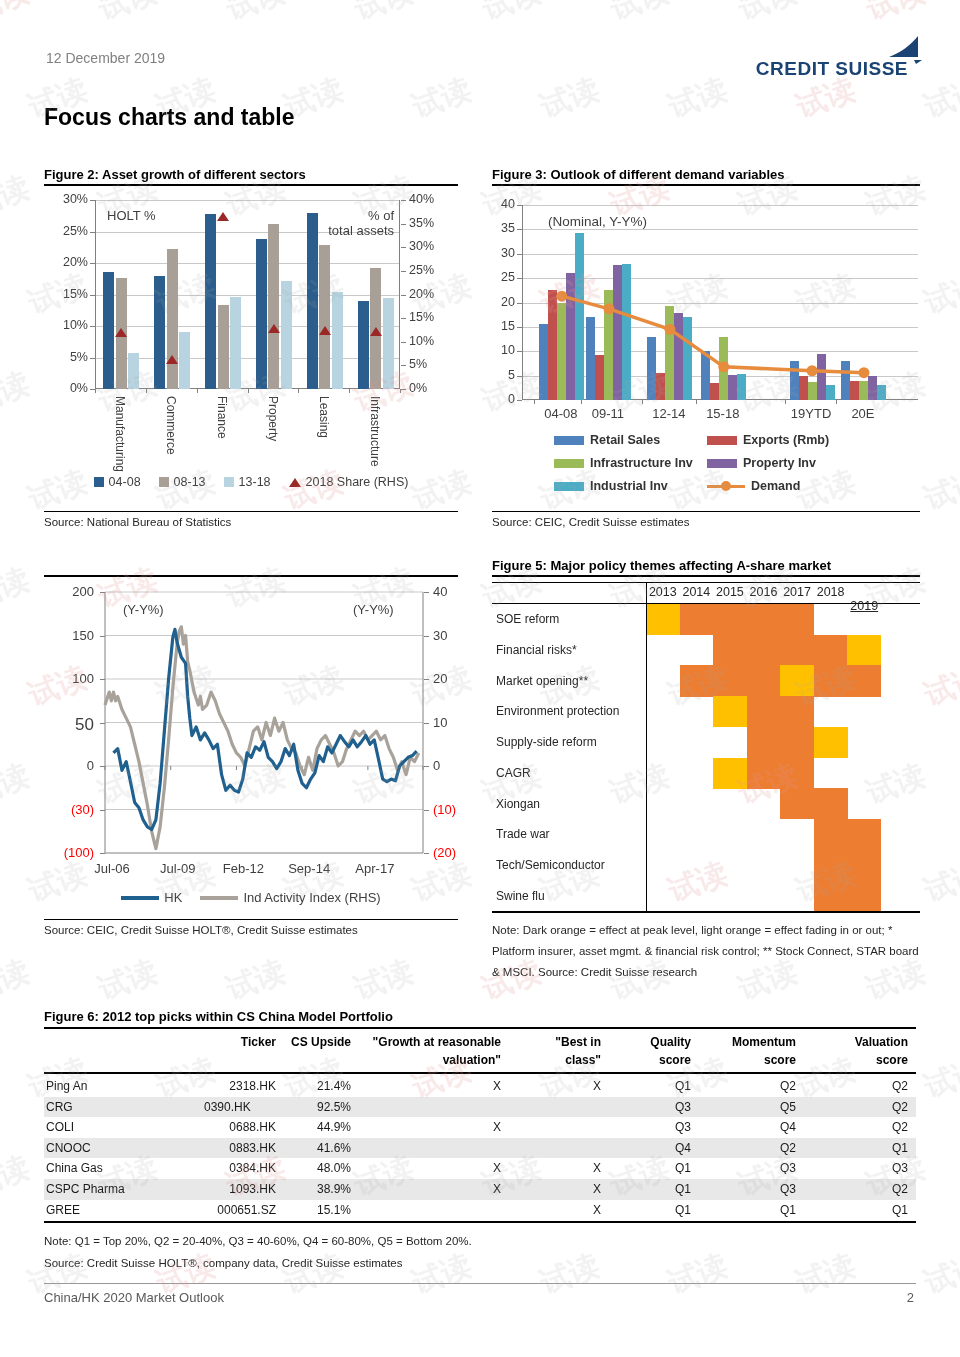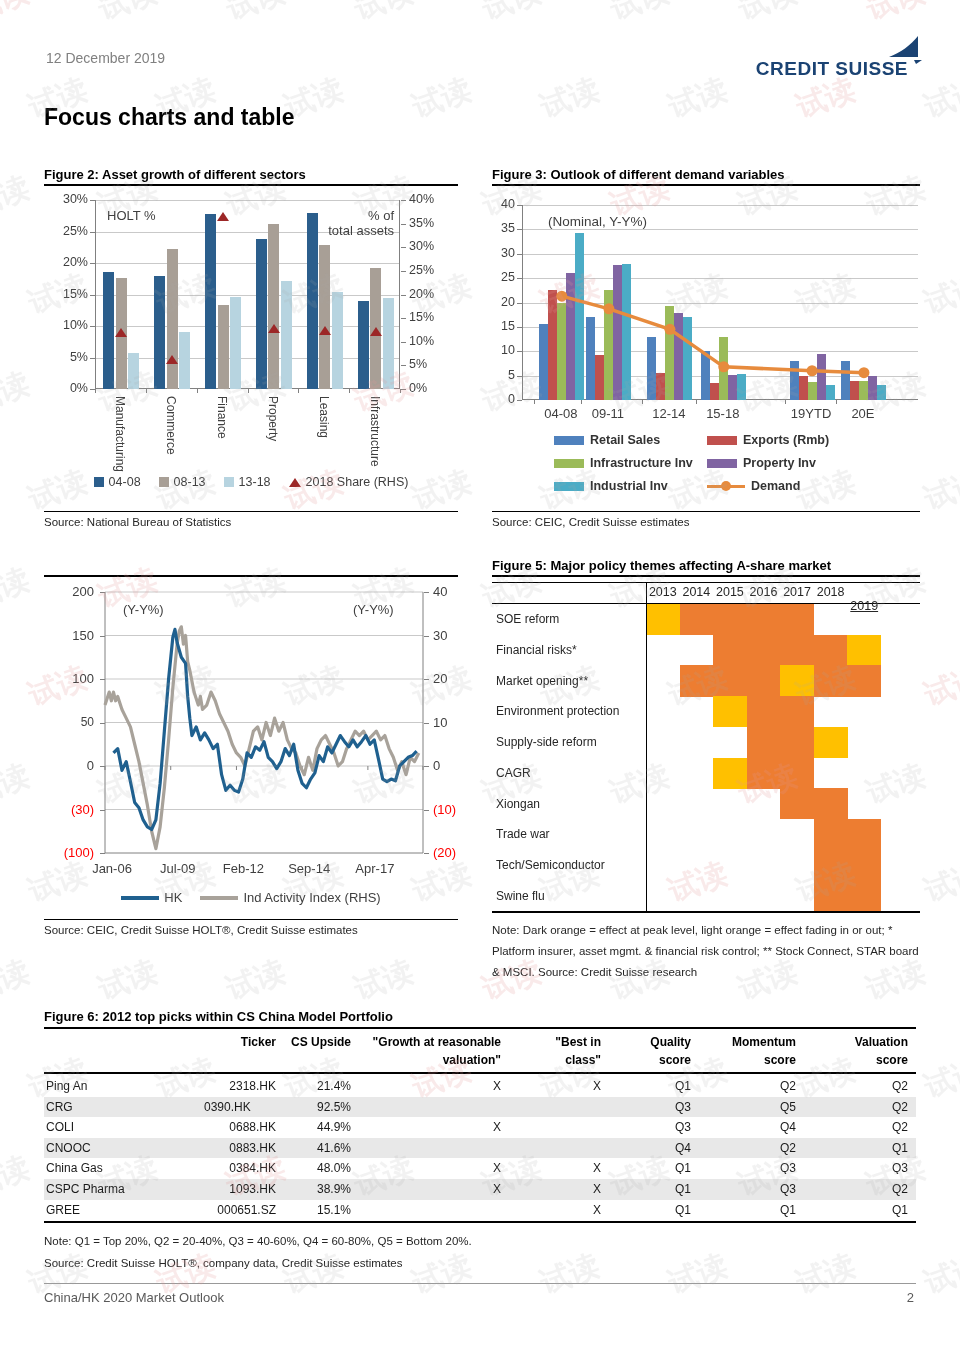--- a/index.html
+++ b/index.html
@@ -414,21 +414,21 @@
 
   <div class="panel" id="fig4" style="left:44px; top:558px; width:414px; height:395px;">
     <div class="fig-rule"></div>
     <div id="fig4-chart" class="plot" style="left:0; top:20px; width:414px; height:335px;">
         <div class="axis-label" style="left: 8px; top: 6px; width: 42px; text-align: right; font-size: 13px;">200</div>
         <div class="tick" style="left: 56px; top: 14px; width: 5px; height: 1px;"></div>
         <div class="axis-label" style="left: 8px; top: 49.5px; width: 42px; text-align: right; font-size: 13px;">150</div>
         <div class="tick" style="left: 56px; top: 57.5px; width: 5px; height: 1px;"></div>
         <div class="axis-label" style="left: 8px; top: 93px; width: 42px; text-align: right; font-size: 13px;">100</div>
         <div class="tick" style="left: 56px; top: 101px; width: 5px; height: 1px;"></div>
-        <div class="axis-label" style="left: 8px; top: 136.5px; width: 42px; text-align: right; font-size: 12px;">50</div>
+        <div class="axis-label" style="left: 8px; top: 136.5px; width: 42px; text-align: right; font-size: 17px;">50</div>
         <div class="tick" style="left: 56px; top: 144.5px; width: 5px; height: 1px;"></div>
         <div class="axis-label" style="left: 8px; top: 180px; width: 42px; text-align: right; font-size: 13px;">0</div>
         <div class="tick" style="left: 56px; top: 188px; width: 5px; height: 1px;"></div>
         <div class="axis-label red" style="left: 8px; top: 223.5px; width: 42px; text-align: right; font-size: 13px;">(30)</div>
         <div class="tick" style="left: 56px; top: 231.5px; width: 5px; height: 1px;"></div>
         <div class="axis-label red" style="left: 8px; top: 267px; width: 42px; text-align: right; font-size: 13px;">(100)</div>
         <div class="tick" style="left: 56px; top: 275px; width: 5px; height: 1px;"></div>
         <div class="axis-label" style="left: 389px; top: 6px; font-size: 13px;">40</div>
         <div class="tick" style="left: 380px; top: 14px; width: 5px; height: 1px;"></div>
         <div class="axis-label" style="left: 389px; top: 49.5px; font-size: 13px;">30</div>
@@ -457,21 +457,21 @@
           <line x1="65.72" y1="174" x2="65.72" y2="178" stroke="#808080"></line>
           <line x1="131.44" y1="174" x2="131.44" y2="178" stroke="#808080"></line>
           <line x1="197.15999999999997" y1="174" x2="197.15999999999997" y2="178" stroke="#808080"></line>
           <line x1="262.88" y1="174" x2="262.88" y2="178" stroke="#808080"></line>
           <line x1="318" y1="174" x2="318" y2="178" stroke="#808080"></line>
           <polyline points="0,113.10000000000001 4.239999999999995,100.05000000000001 6.359999999999999,108.75 8.480000000000004,100.05000000000001 10.599999999999994,108.75 12.719999999999999,104.4 16.960000000000008,117.44999999999999 21.200000000000003,126.15 25.439999999999998,134.85000000000002 29.680000000000007,152.25 33.92,169.65 38.16,191.39999999999998 42.400000000000006,213.15 46.64,239.25 50.879999999999995,256.65 55.120000000000005,234.9 59.36,195.75 63.599999999999994,147.9 67.84,95.69999999999999 72.07999999999998,52.2 74.19999999999999,39.15 76.32,34.8 78.44,52.2 80.56,43.5 82.68,69.6 84.80000000000001,78.3 89.04000000000002,100.05000000000001 93.28,113.10000000000001 95.39999999999998,104.4 97.51999999999998,117.44999999999999 101.75999999999999,113.10000000000001 106,100.05000000000001 110.24000000000001,108.75 114.47999999999999,121.80000000000001 118.72,130.5 122.95999999999998,139.2 127.19999999999999,152.25 131.44,160.95000000000002 135.68,165.29999999999998 139.92,174 144.16,156.6 148.4,139.2 152.64,134.85000000000002 156.88,147.9 161.12,130.5 165.36,143.55 169.6,126.15 173.84,139.2 178.08,130.5 182.32000000000002,147.9 186.56,156.6 190.79999999999998,160.95000000000002 195.03999999999996,174 199.27999999999997,182.7 203.51999999999998,165.29999999999998 207.76,178.35 212,156.6 216.24,147.9 220.48000000000002,143.55 224.72000000000003,152.25 228.95999999999998,160.95000000000002 233.2,174 237.44,169.65 241.68,156.6 245.91999999999996,147.9 250.15999999999997,139.2 254.39999999999998,143.55 258.64,139.2 262.88,147.9 267.12,143.55 271.36,139.2 275.6,147.9 279.84,143.55 284.08,156.6 288.32,165.29999999999998 292.56,178.35 296.8,169.65 301.04,182.7 305.28,165.29999999999998 309.52000000000004,169.65 313.76,160.95000000000002" fill="none" stroke="#A8A29A" stroke-width="3.2" stroke-linejoin="round"></polyline>
           <polyline points="8.480000000000004,160.95000000000002 12.719999999999999,156.6 16.960000000000008,178.35 21.200000000000003,169.65 25.439999999999998,189.66 29.680000000000007,210.54 33.92,215.76 38.16,227.94 42.400000000000006,234.9 46.64,237.51000000000002 50.879999999999995,227.94 55.120000000000005,191.39999999999998 59.36,139.2 63.599999999999994,87 67.84,45.24 69.95999999999998,37.410000000000004 72.07999999999998,50.46000000000001 76.32,65.25 80.56,71.33999999999999 82.68,104.4 84.80000000000001,126.15 86.92000000000002,143.55 91.16000000000003,134.85000000000002 95.39999999999998,147.9 99.63999999999999,140.94 103.88,147.9 108.12,156.6 112.36000000000001,152.25 116.6,182.7 120.84,198.36 125.07999999999998,193.14 129.32,198.36 133.56,200.10000000000002 137.8,187.05 142.04,160.95000000000002 146.28,165.29999999999998 150.52,154.86 154.76000000000002,158.34 159,149.64000000000001 163.23999999999998,165.29999999999998 167.48,169.65 171.72,176.60999999999999 175.96,169.65 180.2,156.6 184.44,163.56 188.68,152.25 192.92000000000002,178.35 197.15999999999997,191.39999999999998 201.39999999999998,195.75 205.64,187.05 209.88,180.96 214.12,163.56 218.36,169.65 222.60000000000002,154.86 226.84000000000003,160.95000000000002 231.08000000000004,152.25 235.32,143.55 239.56,149.64000000000001 243.8,154.86 248.04000000000002,147.9 252.27999999999997,154.86 256.52,149.64000000000001 260.76,143.55 265,152.25 269.24,147.9 273.48,167.04 277.71999999999997,187.05 281.96000000000004,189.66 286.2,187.05 290.44,188.79000000000002 294.68,174 298.91999999999996,169.65 303.16,165.29999999999998 307.4,163.56 311.64,159.21" fill="none" stroke="#1F608F" stroke-width="3.2" stroke-linejoin="round"></polyline>
         </svg>
         <div class="annot" style="left: 79px; top: 24px;">(Y-Y%)</div>
         <div class="annot" style="left: 309px; top: 24px;">(Y-Y%)</div>
-        <div class="cat-h" style="left: 68px; top: 283px;">Jan-06</div>
+        <div class="cat-h" style="left: 68px; top: 283px;">Jul-06</div>
         <div class="cat-h" style="left: 133.72px; top: 283px;">Jul-09</div>
         <div class="cat-h" style="left: 199.44px; top: 283px;">Feb-12</div>
         <div class="cat-h" style="left: 265.16px; top: 283px;">Sep-14</div>
         <div class="cat-h" style="left: 330.88px; top: 283px;">Apr-17</div>
         <div class="legend-row" style="top: 312px; font-size: 13px;">
           <div class="legend-item">
             <div class="line-sw" style="background: rgb(31, 96, 143); height: 4px;"></div>
             <div>HK</div>
           </div>
           <div class="legend-item">

